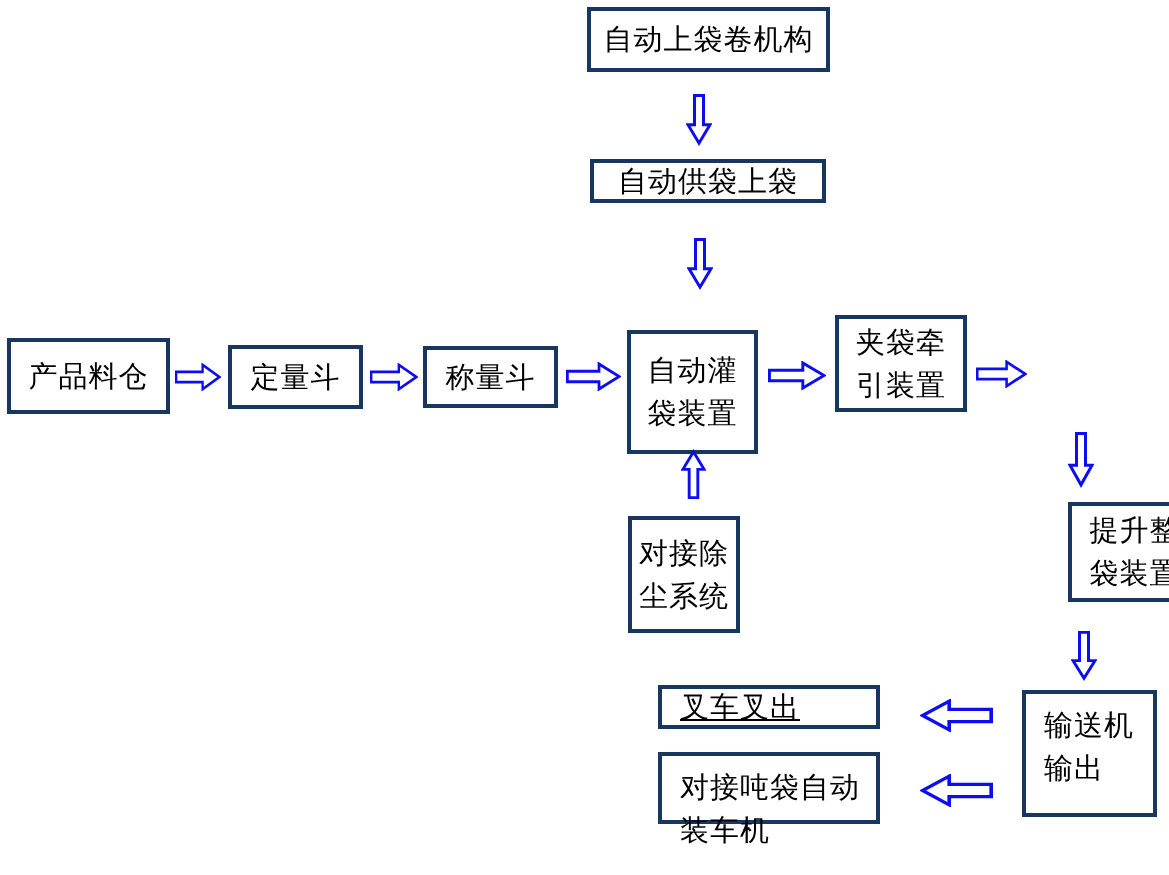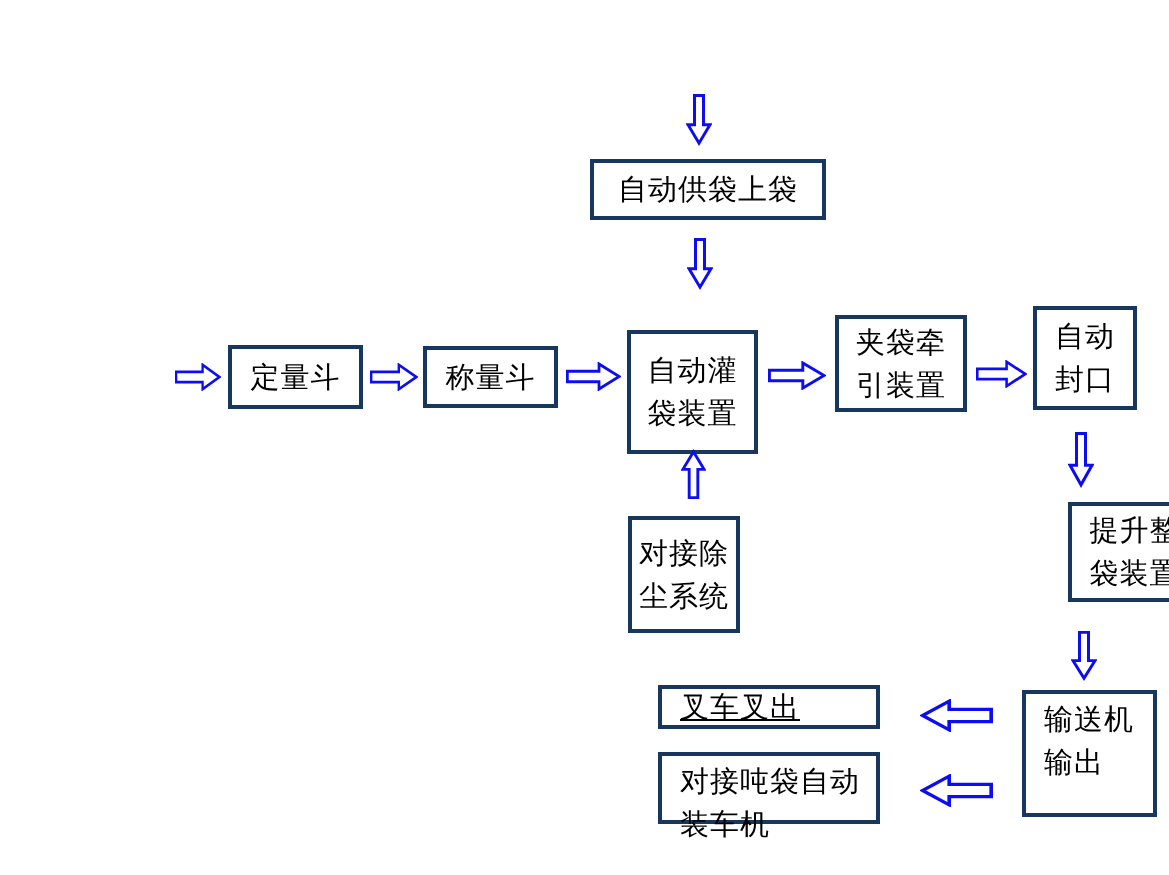--- a/index.html
+++ b/index.html
@@ -25,25 +25,25 @@
     display:flex;
     align-items:center;
     justify-content:center;
     text-align:center;
     white-space:pre-line;
     font-size:29px;
     line-height:43px;
     letter-spacing:1px;
   }
   .align-left{justify-content:flex-start;text-align:left;padding-left:18px;}
-  .align-top{align-items:flex-start;padding-top:4px;}
+  .align-top{align-items:flex-start;padding-top:10px;}
 
   
   #n-roll    {left:587px; top:7px;   width:243px; height:65px;}
-  #n-supply  {left:590px; top:159px; width:236px; height:61px;}
+  #n-supply  {left:590px; top:159px; width:236px; height:44px;}
   #n-silo    {left:7px;   top:338px; width:163px; height:76px;}
   #n-quant   {left:228px; top:345px; width:135px; height:64px;text-align:right;}
   #n-weigh   {left:423px; top:346px; width:135px; height:62px;}
   #n-fill    {left:627px; top:330px; width:131px; height:124px;}
   #n-clamp   {left:835px; top:315px; width:132px; height:97px;}
   #n-seal    {left:1033px;top:306px; width:104px; height:104px;}
   #n-dust    {left:628px; top:516px; width:112px; height:117px;}
   #n-lift    {left:1020px;top:502px; width:133px; height:100px;margin-left:48px;}
   #n-convey  {left:1022px;top:690px; width:135px; height:127px;}
   #n-forklift{left:658px; top:685px; width:222px; height:44px;text-decoration:underline;}
@@ -65,29 +65,29 @@
   #a-down-3 {left:1068px;top:432px; width:26px; height:56px;}
   #a-down-4 {left:1071px;top:631px; width:26px; height:50px;}
   #a-left-1 {left:920px; top:699px; width:73px; height:33px;}
   #a-left-2 {left:920px; top:774px; width:73px; height:33px;}
 </style>
 </head>
 <body>
 
 <div class="canvas">
 
+  <div class="node" id="n-roll">自动上袋卷机构</div>
   <div class="node" id="n-supply">自动供袋上袋</div>
+  <div class="node" id="n-silo">产品料仓</div>
   <div class="node" id="n-quant">定量斗</div>
   <div class="node" id="n-weigh">称量斗</div>
   <div class="node" id="n-fill">自动灌
 袋装置</div>
   <div class="node" id="n-clamp">夹袋牵
 引装置</div>
-  <div class="node" id="n-seal">自动
-封口</div>
   <div class="node" id="n-dust">对接除
 尘系统</div>
   <div class="node" id="n-lift">提升整
 袋装置</div>
   <div class="node align-left align-top" id="n-convey">输送机
 输出</div>
   <div class="node align-left" id="n-forklift">叉车叉出</div>
   <div class="node align-left align-top" id="n-loader">对接吨袋自动
 装车机</div>
 

